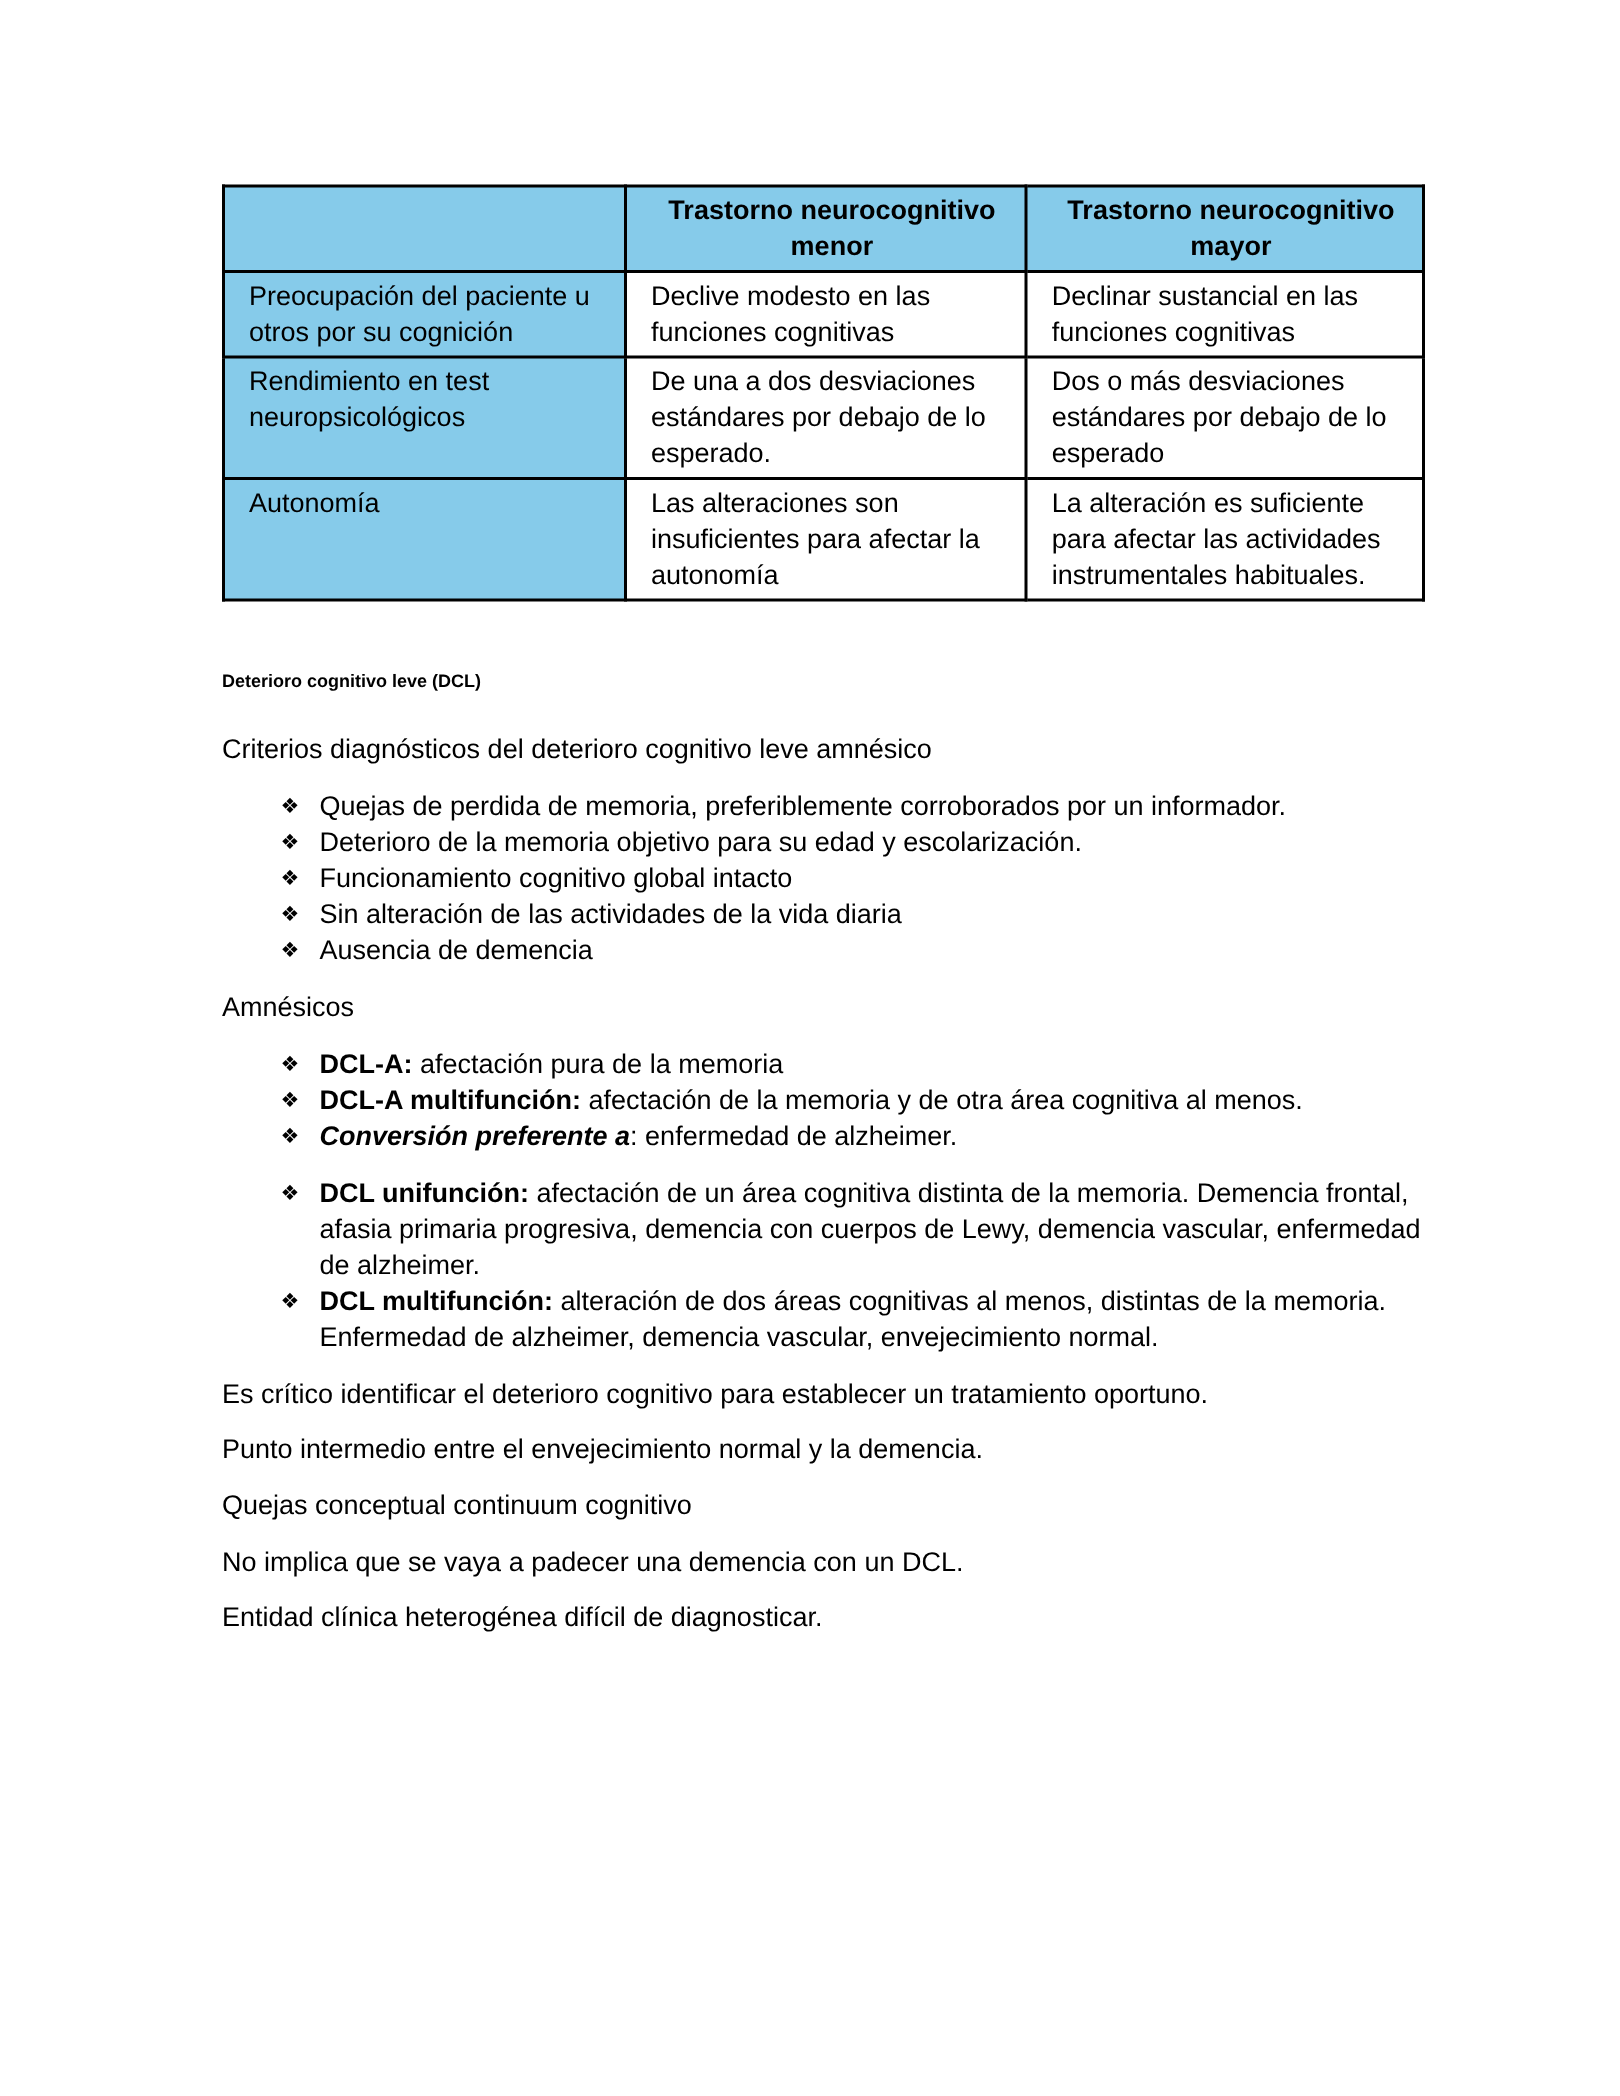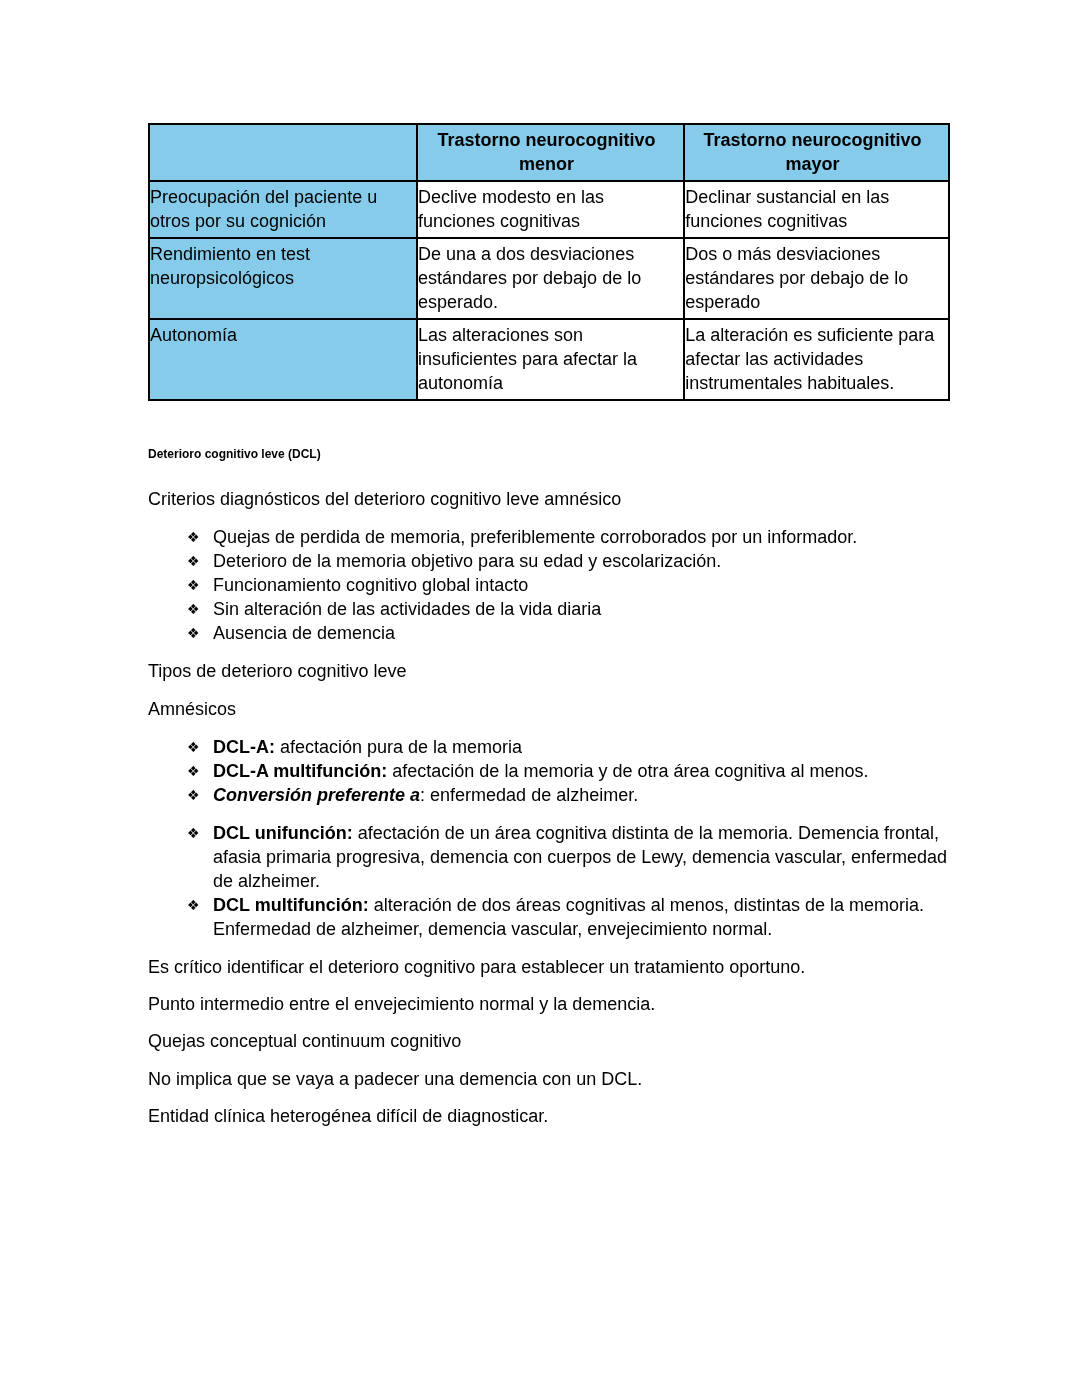--- a/index.html
+++ b/index.html
@@ -22,21 +22,21 @@
   table.doc-table {
     border-collapse: collapse;
     table-layout: fixed;
     width: 802px;
     margin: 0 0 40px 0;
     font-size: 18px;
   }
   table.doc-table th,
   table.doc-table td {
     border: 2px solid var(--tbl-border, #000);
-    padding: 3px 8px 4px 0;
+    padding: 3px 8px 4px 16px;
     line-height: 24px;
     vertical-align: top;
     text-align: left;
     word-wrap: break-word;
   }
   table.doc-table th {
     background: var(--tbl-blue, #86cbea);
     font-weight: bold;
     text-align: center;
     vertical-align: top;
@@ -144,21 +144,20 @@
     <li>
       <span class="blt">❖</span>
       <span class="txt">Sin alteración de las actividades de la vida diaria</span>
     </li>
     <li>
       <span class="blt">❖</span>
       <span class="txt">Ausencia de demencia</span>
     </li>
   </ul>
 
-  <h2 class="doc-h2">Tipos de deterioro cognitivo leve</h2>
 
   <h2 class="doc-h2">Amnésicos</h2>
 
   <ul class="doc-list">
     <li>
       <span class="blt">❖</span>
       <span class="txt"><span class="lead">DCL-A:</span><span> afectación pura de la memoria</span></span>
     </li>
     <li>
       <span class="blt">❖</span>

